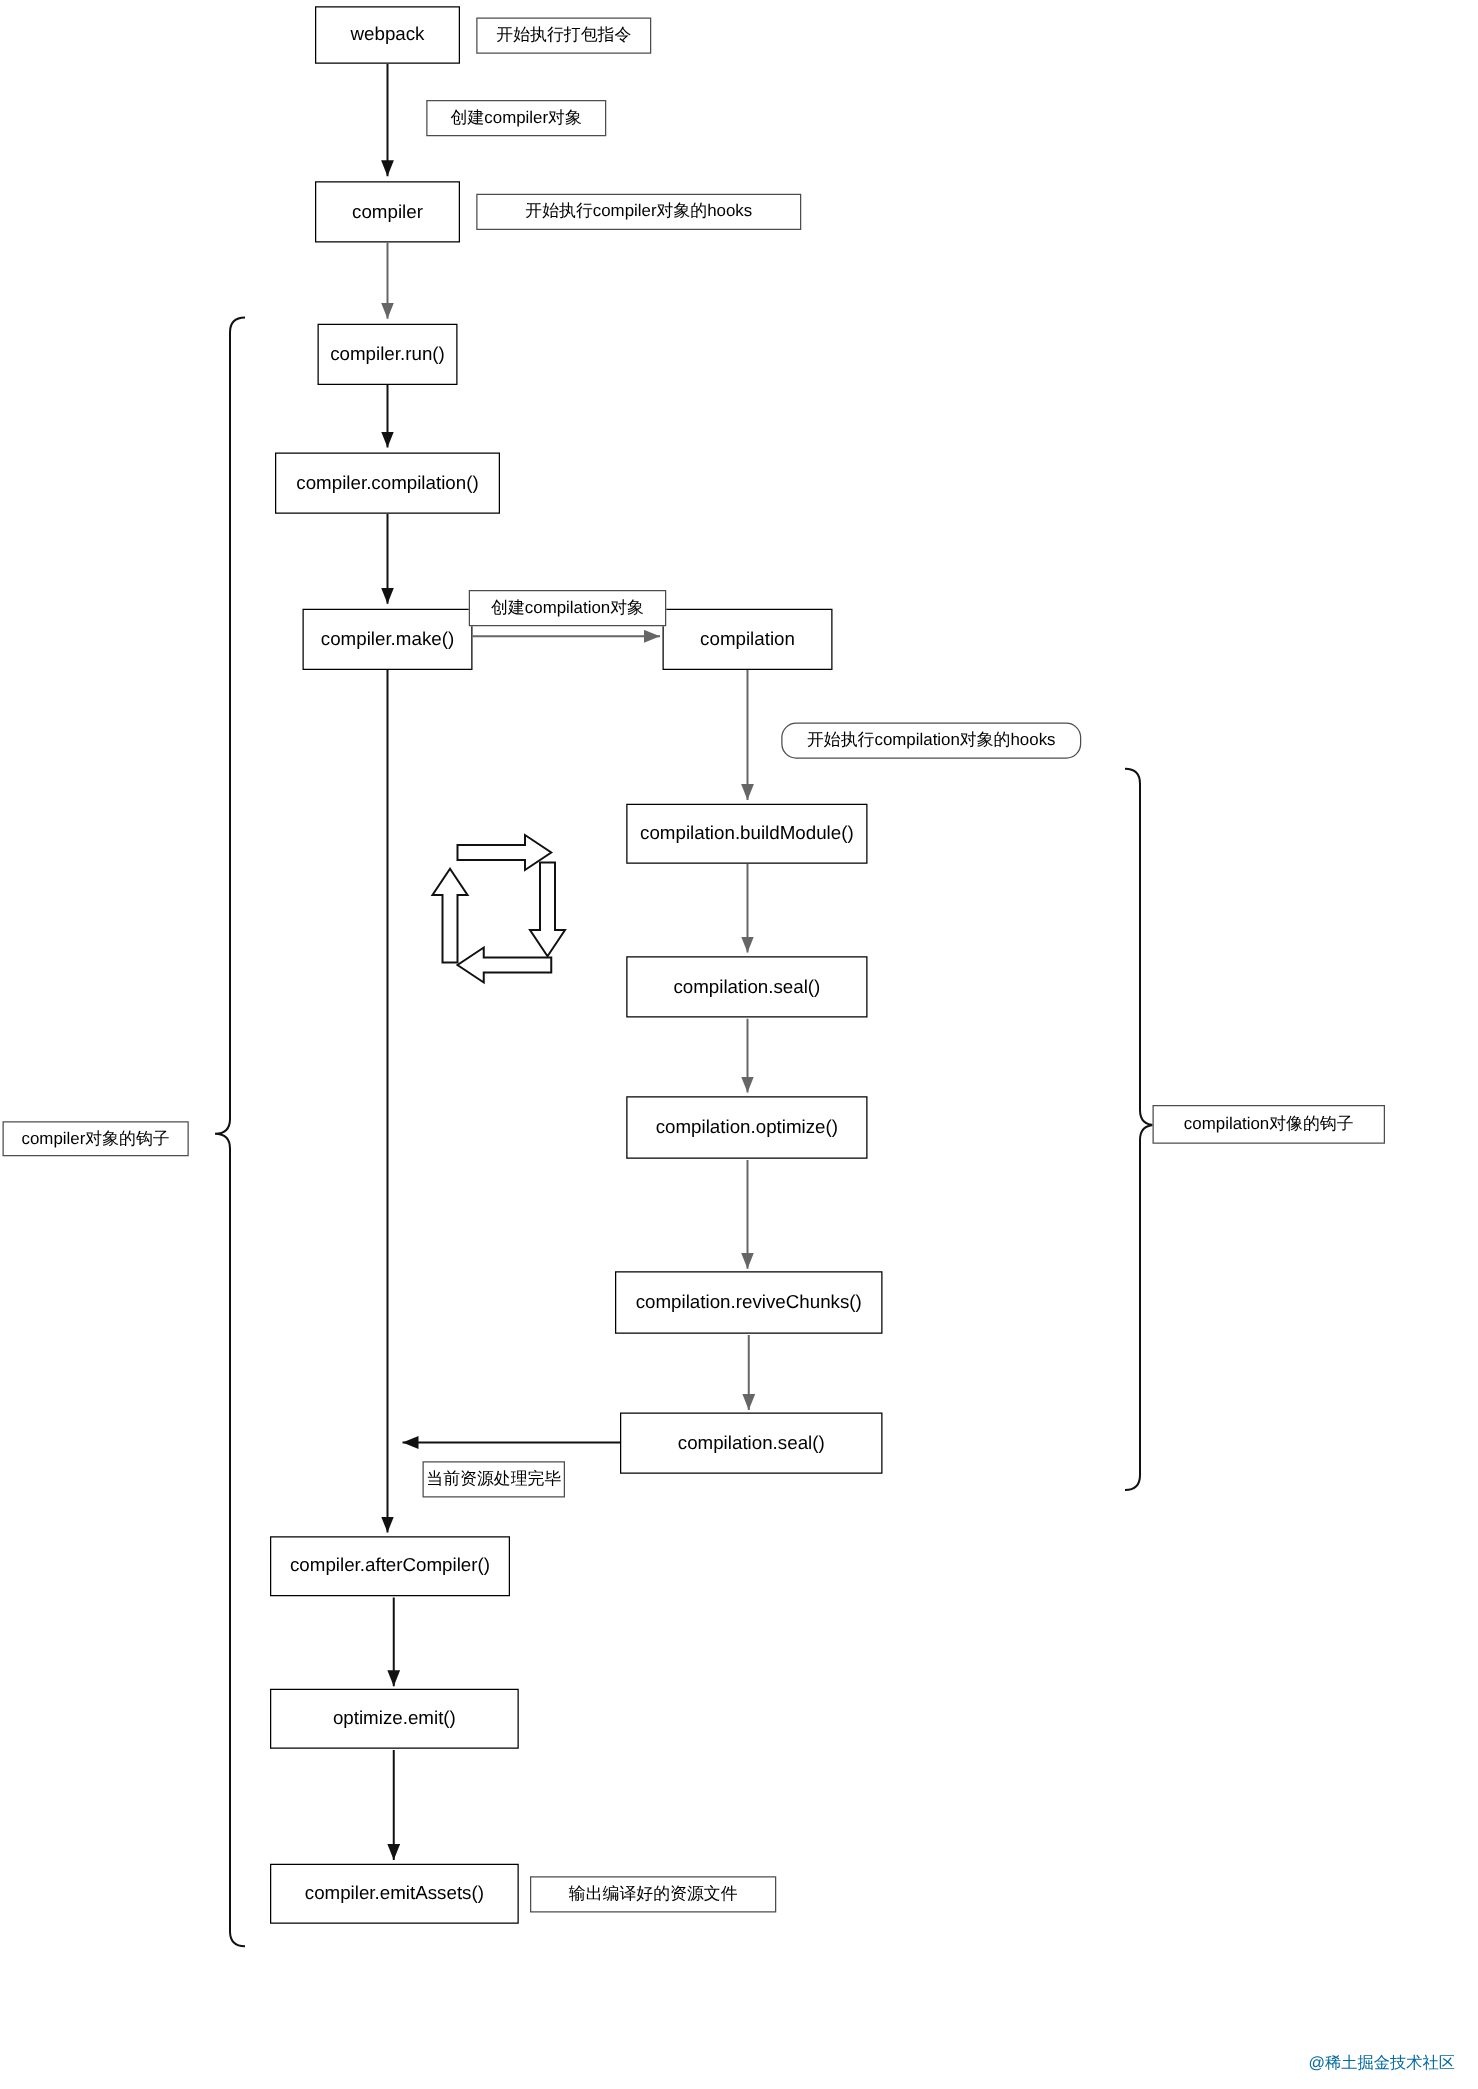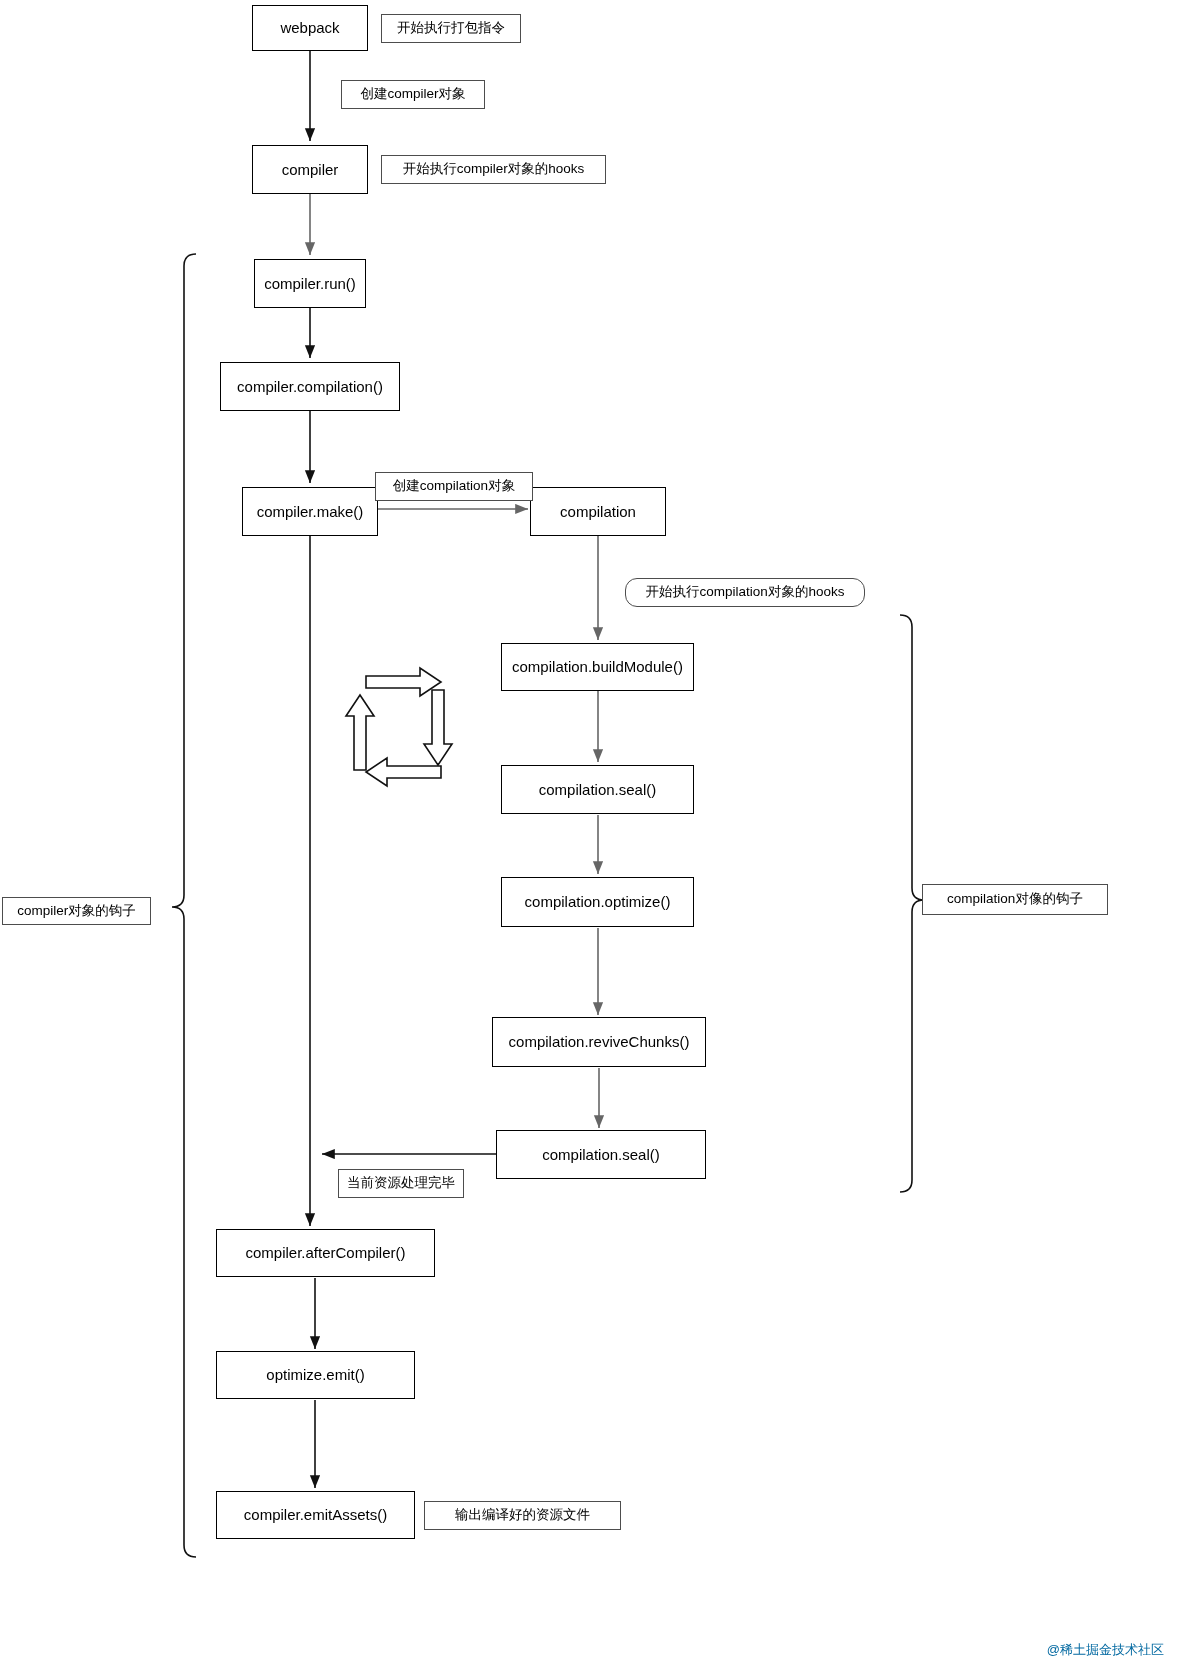--- a/index.html
+++ b/index.html
@@ -180,53 +180,53 @@
   </div>
 
   <div class="node" style="left:492px; top:1017px; width:214px; height:50px;">
     <span>compilation.reviveChunks()</span>
   </div>
 
   <div class="node" style="left:496px; top:1130px; width:210px; height:49px;">
     <span>compilation.seal()</span>
   </div>
 
-  <div class="node" style="left:216px; top:1229px; width:219px; height:48px;">
+  <div class="node" style="left:216px; top:1229px; width:192px; height:48px;">
     <span>compiler.afterCompiler()</span>
   </div>
 
   <div class="node" style="left:216px; top:1351px; width:199px; height:48px;">
     <span>optimize.emit()</span>
   </div>
 
   <div class="node" style="left:216px; top:1491px; width:199px; height:48px;">
     <span>compiler.emitAssets()</span>
   </div>
 
   <div class="note" style="left:381px; top:14px; width:140px; height:29px;">
     <span>开始执行打包指令</span>
   </div>
 
   <div class="note" style="left:331px; top:80px; width:144px; height:29px;margin-left:10px;">
     <span>创建compiler对象</span>
   </div>
 
-  <div class="note" style="left:381px; top:155px; width:225px; height:29px;">
+  <div class="note" style="left:381px; top:155px; width:260px; height:29px;">
     <span>开始执行compiler对象的hooks</span>
   </div>
 
   <div class="note" style="left:375px; top:472px; width:158px; height:29px;">
     <span>创建compilation对象</span>
   </div>
 
   <div class="note" style="left:625px; top:578px; width:240px; height:29px;border-radius:12px;">
     <span>开始执行compilation对象的hooks</span>
   </div>
 
-  <div class="note" style="left:338px; top:1169px; width:126px; height:29px;">
+  <div class="note" style="left:338px; top:1169px; width:114px; height:29px;">
     <span>当前资源处理完毕</span>
   </div>
 
   <div class="note" style="left:424px; top:1501px; width:197px; height:29px;">
     <span>输出编译好的资源文件</span>
   </div>
 
   <div class="bracket-label" style="left:2px; top:897px; width:149px; height:28px;">
     <span>compiler对象的钩子</span>
   </div>

